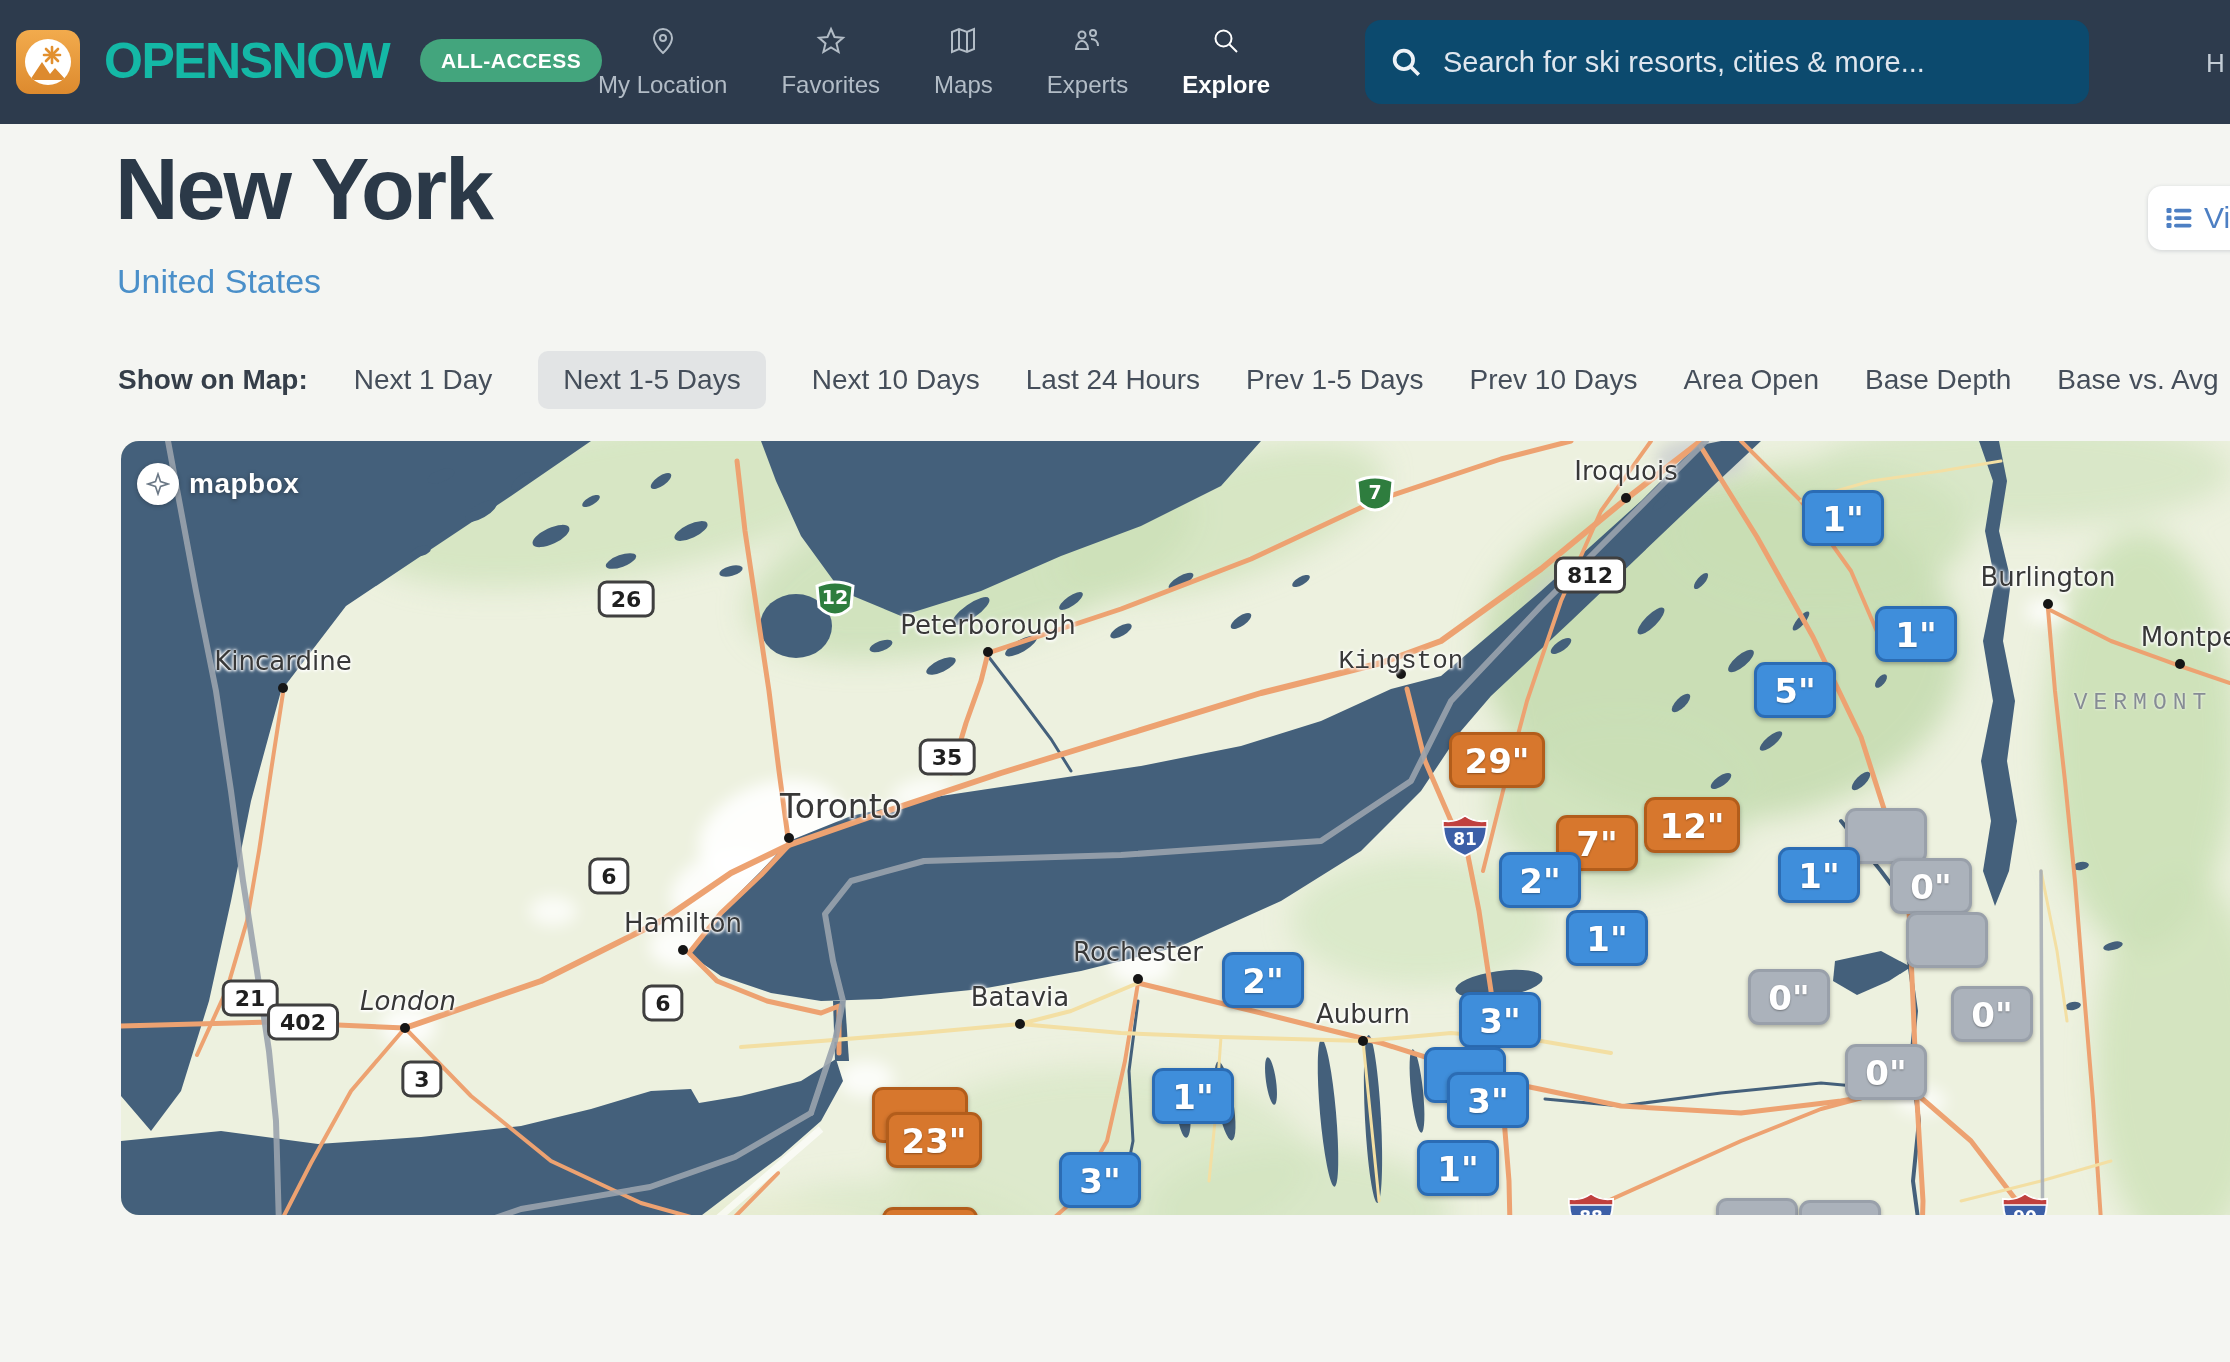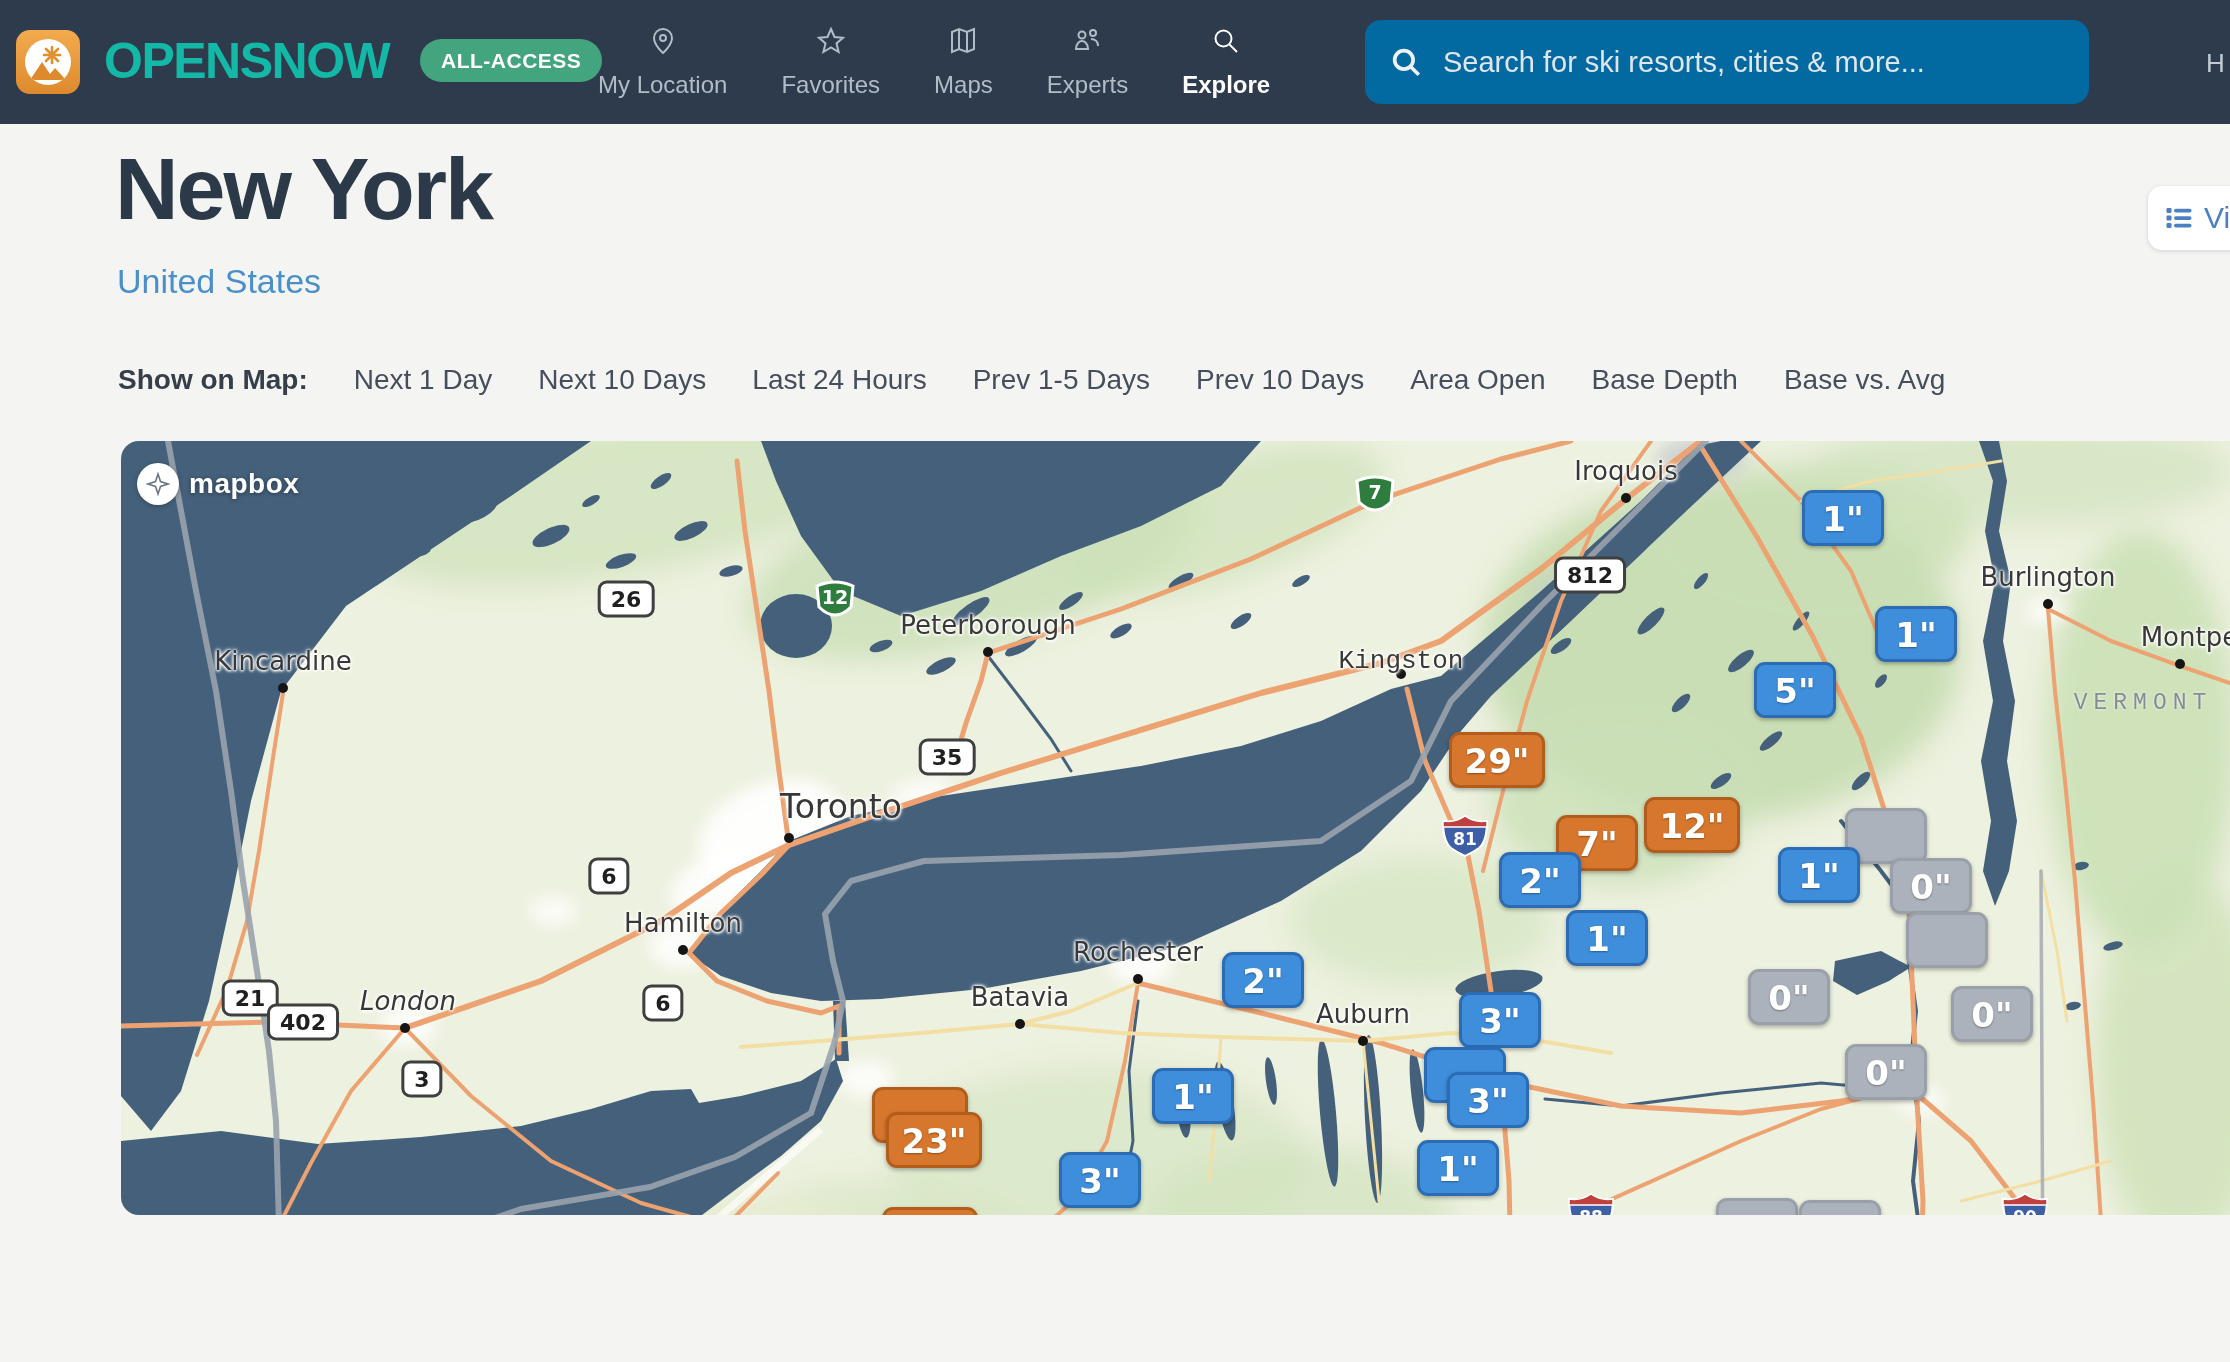--- a/index.html
+++ b/index.html
@@ -15,21 +15,21 @@
   .brand{position:absolute;left:104px;top:32px;font-size:50px;font-weight:800;color:#14b8a6;letter-spacing:-1.5px;}
   .access-badge{position:absolute;left:420px;top:39px;background:#43a57d;color:#fff;font-size:21px;font-weight:800;
     letter-spacing:.5px;padding:11px 21px;border-radius:999px;line-height:1;}
   .nav-items{position:absolute;left:598px;top:0;height:124px;display:flex;gap:54px;align-items:center;}
   .nav-item{display:flex;flex-direction:column;align-items:center;gap:14px;color:#b2bcc6;cursor:pointer;}
   .nav-item svg{width:32px;height:32px;stroke:#b2bcc6;fill:none;stroke-width:2;}
   .nav-item .nav-label{font-size:24px;}
   .nav-item.active{color:#ffffff;}
   .nav-item.active svg{stroke:#ffffff;}
   .nav-item.active .nav-label{font-weight:700;}
-  .searchbar{position:absolute;left:1365px;top:20px;width:724px;height:84px;background:#0369a1;border-radius:16px;
+  .searchbar{position:absolute;left:1365px;top:20px;width:724px;height:84px;background:#0c4a6e;border-radius:16px;
     display:flex;align-items:center;padding:0 24px;box-sizing:border-box;}
   .searchbar svg{width:34px;height:34px;stroke:#eef2f7;fill:none;stroke-width:2.6;flex:0 0 auto;}
   .searchbar input{flex:1;margin-left:18px;background:transparent;border:none;outline:none;
     font-size:29px;color:#eef2f7;font-family:"Liberation Sans",sans-serif;}
   .searchbar input::placeholder{color:#dfe6ee;opacity:1;}
   .nav-right-partial{position:absolute;left:2206px;top:48px;font-size:26px;color:#c2cbd4;}
   
   .page-title{position:absolute;left:115px;top:138px;font-size:88px;font-weight:800;color:#2b3948;letter-spacing:-2px;}
   .page-subtitle{position:absolute;left:117px;top:262px;font-size:34px;color:#4a8fc9;cursor:pointer;}
   .view-btn{position:absolute;left:2148px;top:186px;height:64px;width:180px;background:#fff;border-radius:14px;
@@ -147,20 +147,21 @@
         <rect x="8" y="16.5" width="14" height="3" rx="1.5"></rect>
       </g>
   </svg>
   <span>View List</span>
 </div>
 
 <div class="filter-row">
   <span class="filter-label">Show on Map:</span>
   <span style="display:flex;gap:46px;align-items:center;">
       <span class="filter-opt">Next 1 Day</span>
+      <span class="filter-opt selected">Next 1-5 Days</span>
       <span class="filter-opt">Next 10 Days</span>
       <span class="filter-opt">Last 24 Hours</span>
       <span class="filter-opt">Prev 1-5 Days</span>
       <span class="filter-opt">Prev 10 Days</span>
       <span class="filter-opt">Area Open</span>
       <span class="filter-opt">Base Depth</span>
       <span class="filter-opt">Base vs. Avg</span>
     </span>
 </div>
 

